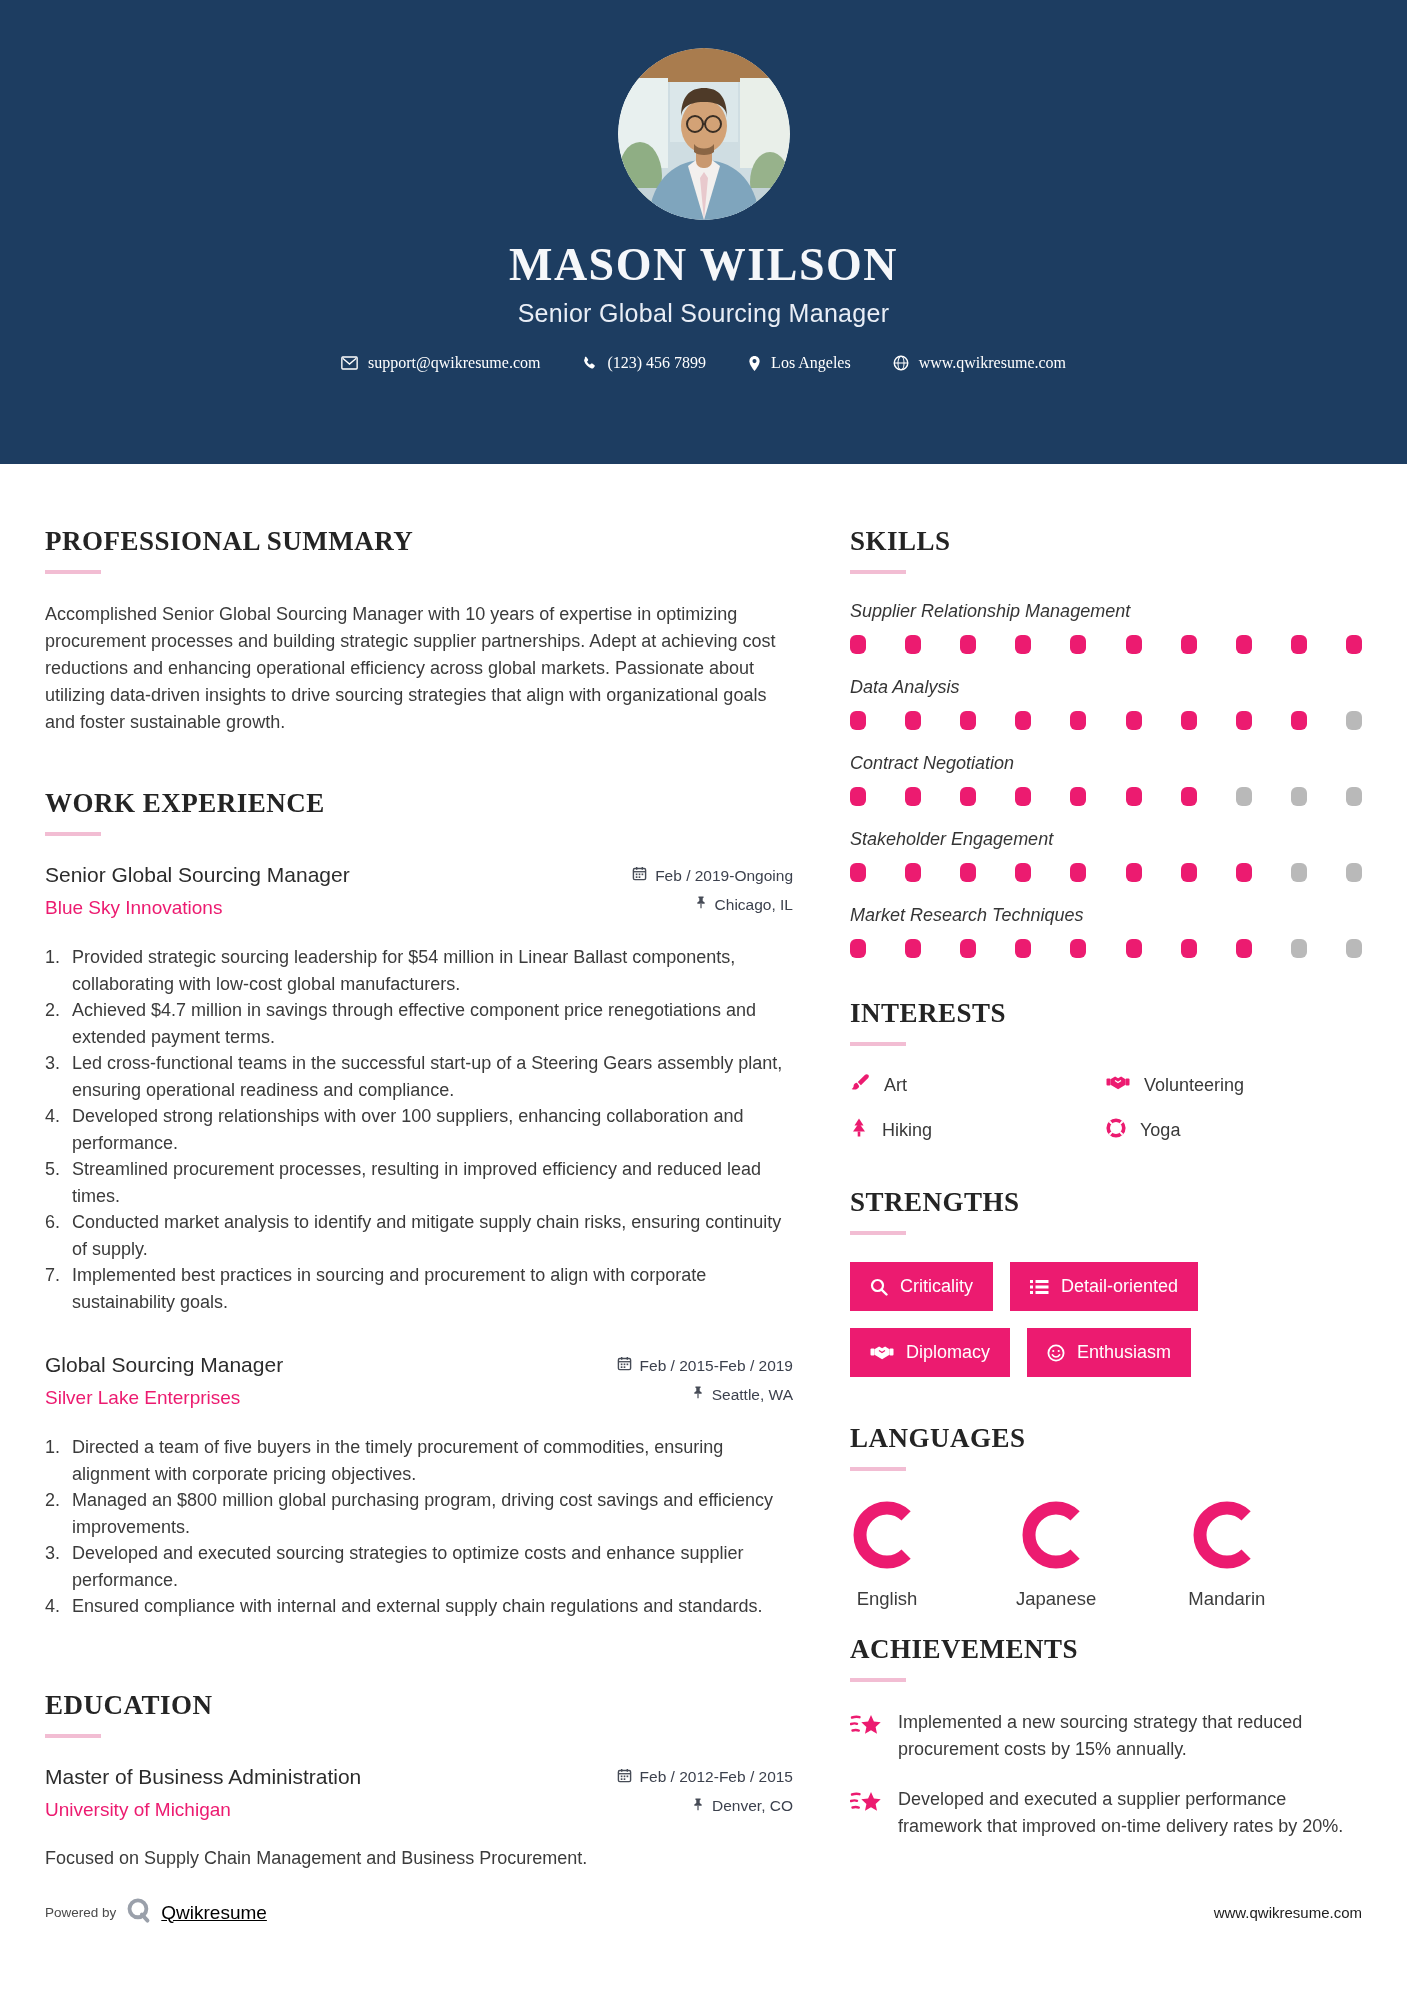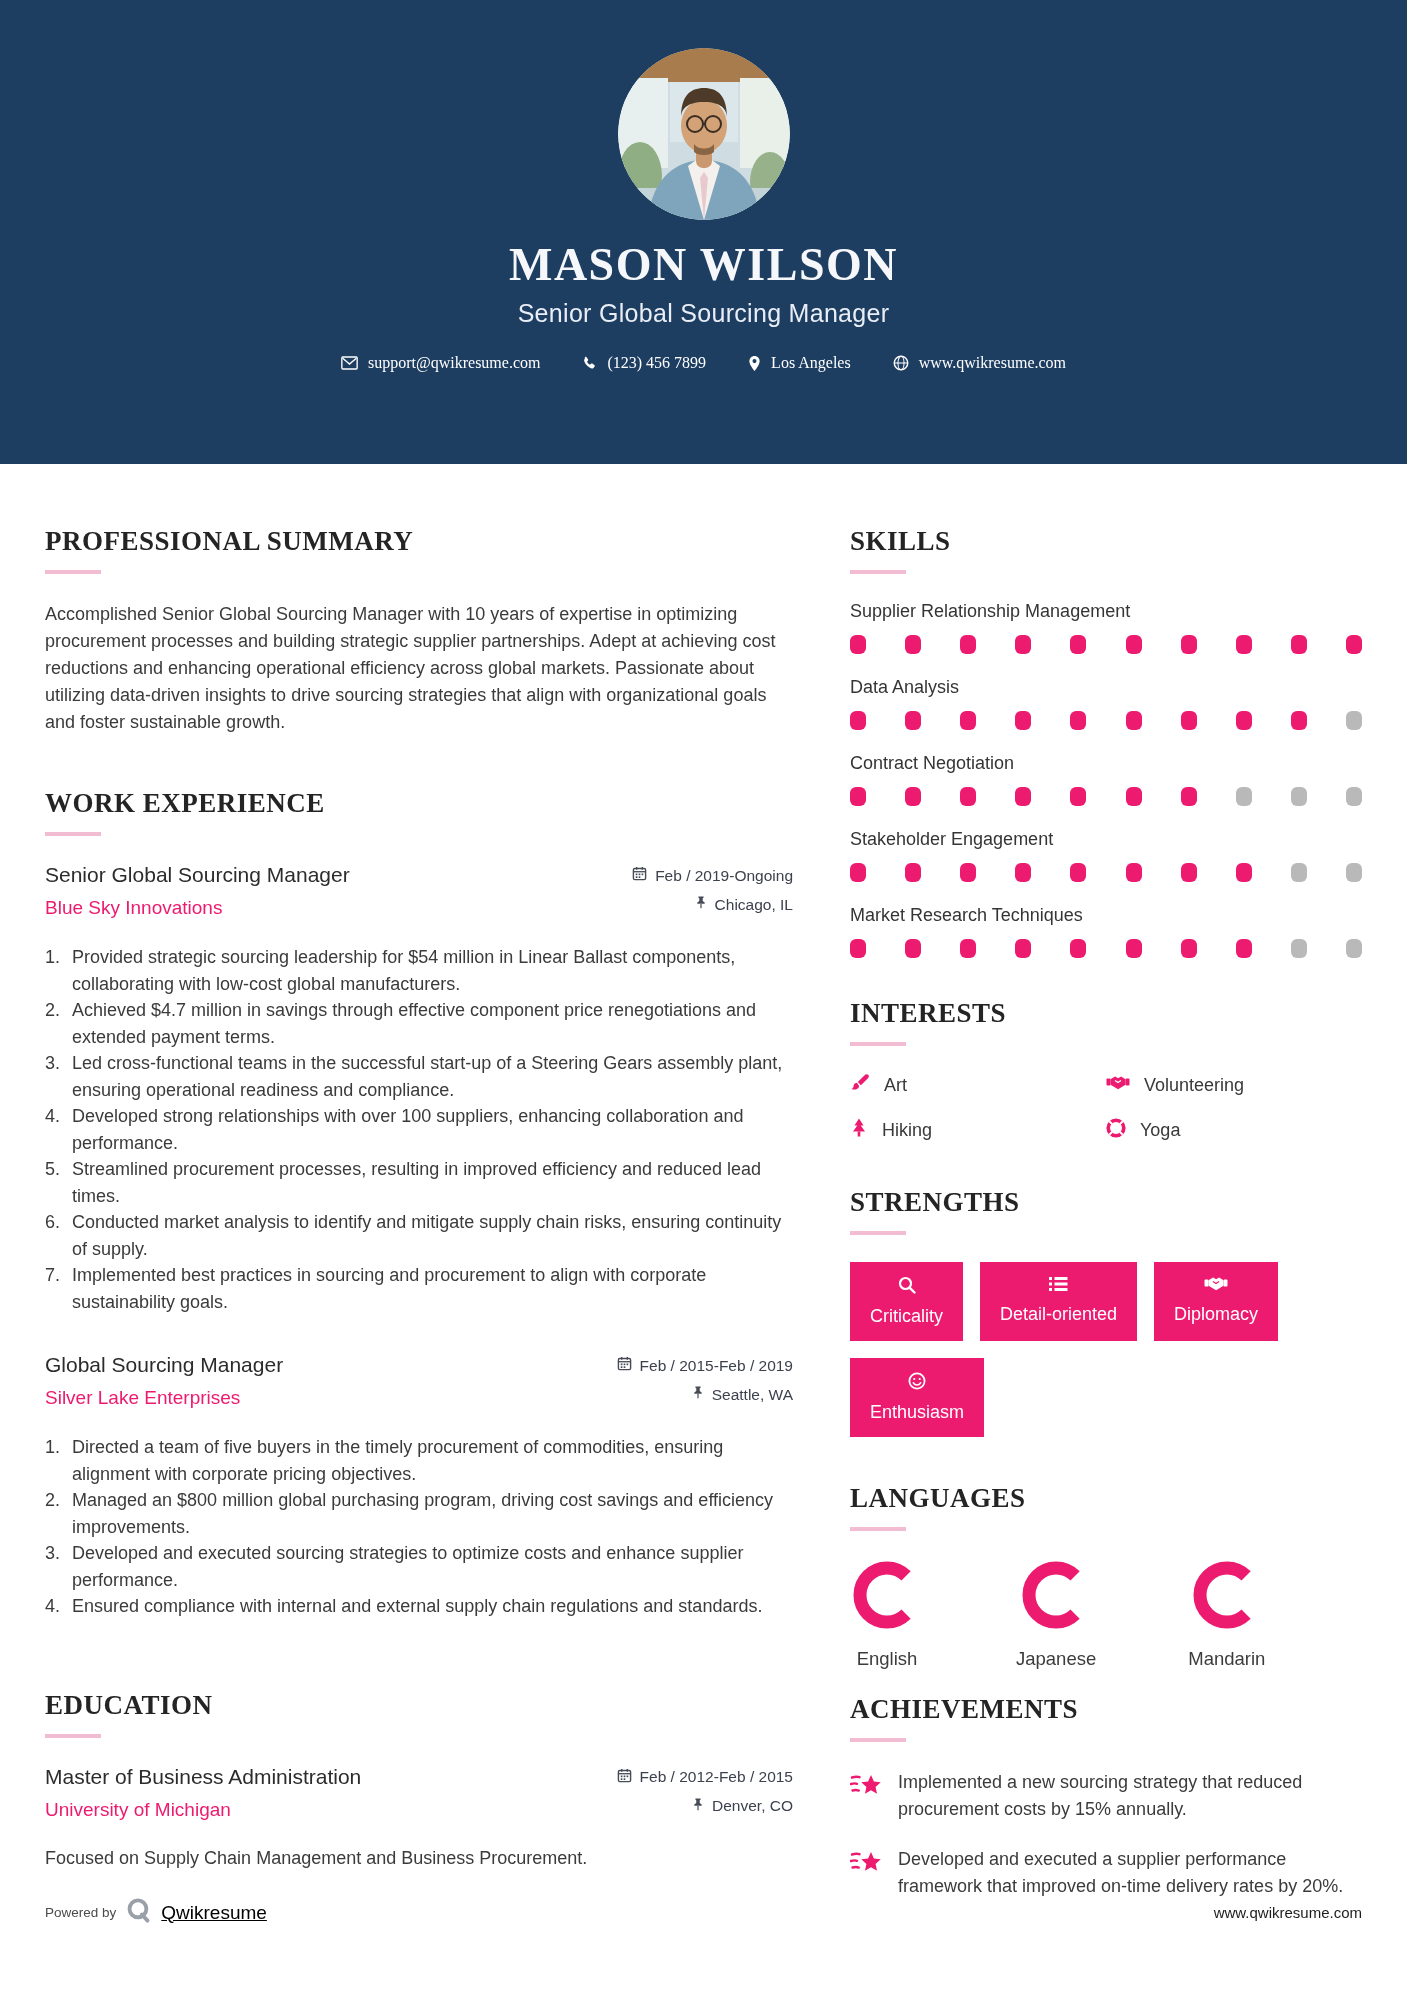--- a/index.html
+++ b/index.html
@@ -35,34 +35,34 @@
   .job-meta { text-align:center; padding-top:3px; }
   .meta-row { display:flex; justify-content:flex-end; align-items:center; gap:8px; font-size:15.5px; color:#3c414d; margin-bottom:10px; }
   ol.bullets { counter-reset:item; list-style:none; font-size:18px; line-height:26.5px; color:#3b3b3b; }
   ol.bullets li { counter-increment:item; position:relative; padding-left:27px; }
   ol.bullets li::before { content:counter(item)"."; position:absolute; left:0; }
 
   .edu { margin-top:12px; }
   .edu-note { font-size:18px; color:#3b3b3b; margin-top:22px; }
 
   
-  .skill { margin-bottom:23px; }
+  .skill { margin-bottom:23px;font-style:italic; }
   .skill-name { font-size:18px; color:#353535; margin-bottom:13px; }
   .skill-dots { display:flex; justify-content:space-between; width:100%; }
   .dot { width:16px; height:19px; border-radius:6px; background:#b9b9b9; }
   .dot.on { background:#ec1b70; }
 
   
   .int-grid { display:grid; grid-template-columns:1fr 1fr; row-gap:20px; }
   .int-item { display:flex; align-items:center; gap:14px; font-size:18px; color:#393939; }
   .int-item svg { flex:0 0 auto; }
 
   
   .str-wrap { display:flex; flex-wrap:wrap; gap:17px; }
-  .badge { background:#ec1b70; color:#fff; font-size:18px; display:flex; align-items:center; gap:12px; padding:14px 20px;flex-direction:column; }
+  .badge { background:#ec1b70; color:#fff; font-size:18px; display:flex; align-items:center; gap:12px; padding:14px 20px; }
   .badge svg { display:block; }
 
   
   .langs { display:flex; gap:92px; }
   .lang { display:flex; flex-direction:column; align-items:center; }
   .lang-label { font-size:18.5px; color:#3c3c3c; margin-top:16px; }
 
   
   .ach { display:flex; gap:16px; margin-bottom:24px; }
   .ach svg { flex:0 0 auto; margin-top:2px; }

